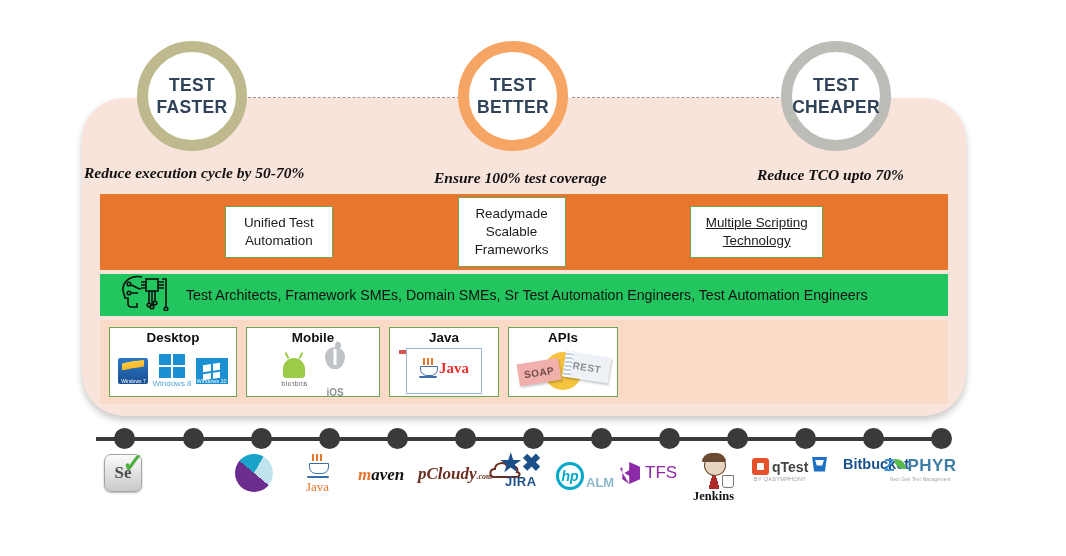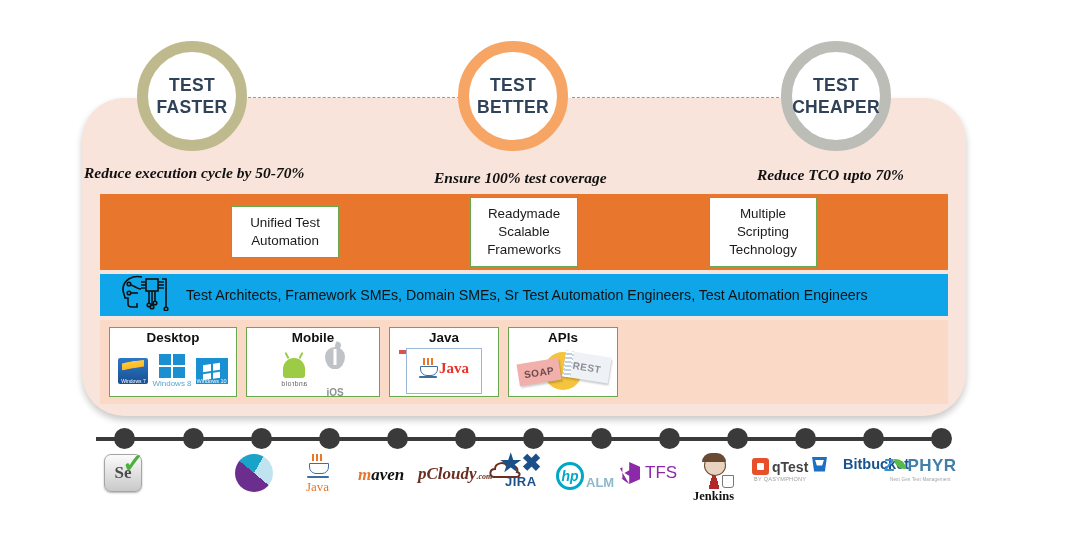--- a/index.html
+++ b/index.html
@@ -77,27 +77,27 @@
     font-size:13.4px;
     color:#1b1b1b;
     text-align:center;
     line-height:1.32;
     padding:7px 10px;
     width:108px;
     min-height:48px;
     display:flex;align-items:center;justify-content:center;
   }
   .feature.wide{width:116px;}
-  .feature.xwide{width:108px;}
+  .feature.xwide{width:133px;text-decoration:underline;}
 
   
   .band-roles{
     position:absolute;
     left:100px; top:274px; width:848px; height:42px;
-    background:#0ea5e9;
+    background:#22c55e;
     display:flex;align-items:center;
   }
   .roles-icon{margin-left:18px;margin-top:-2px;flex:none;}
   .roles-text{
     margin-left:14px;
     font-size:14.2px;
     color:#111111;
     font-weight:normal;
     white-space:nowrap;
   }

